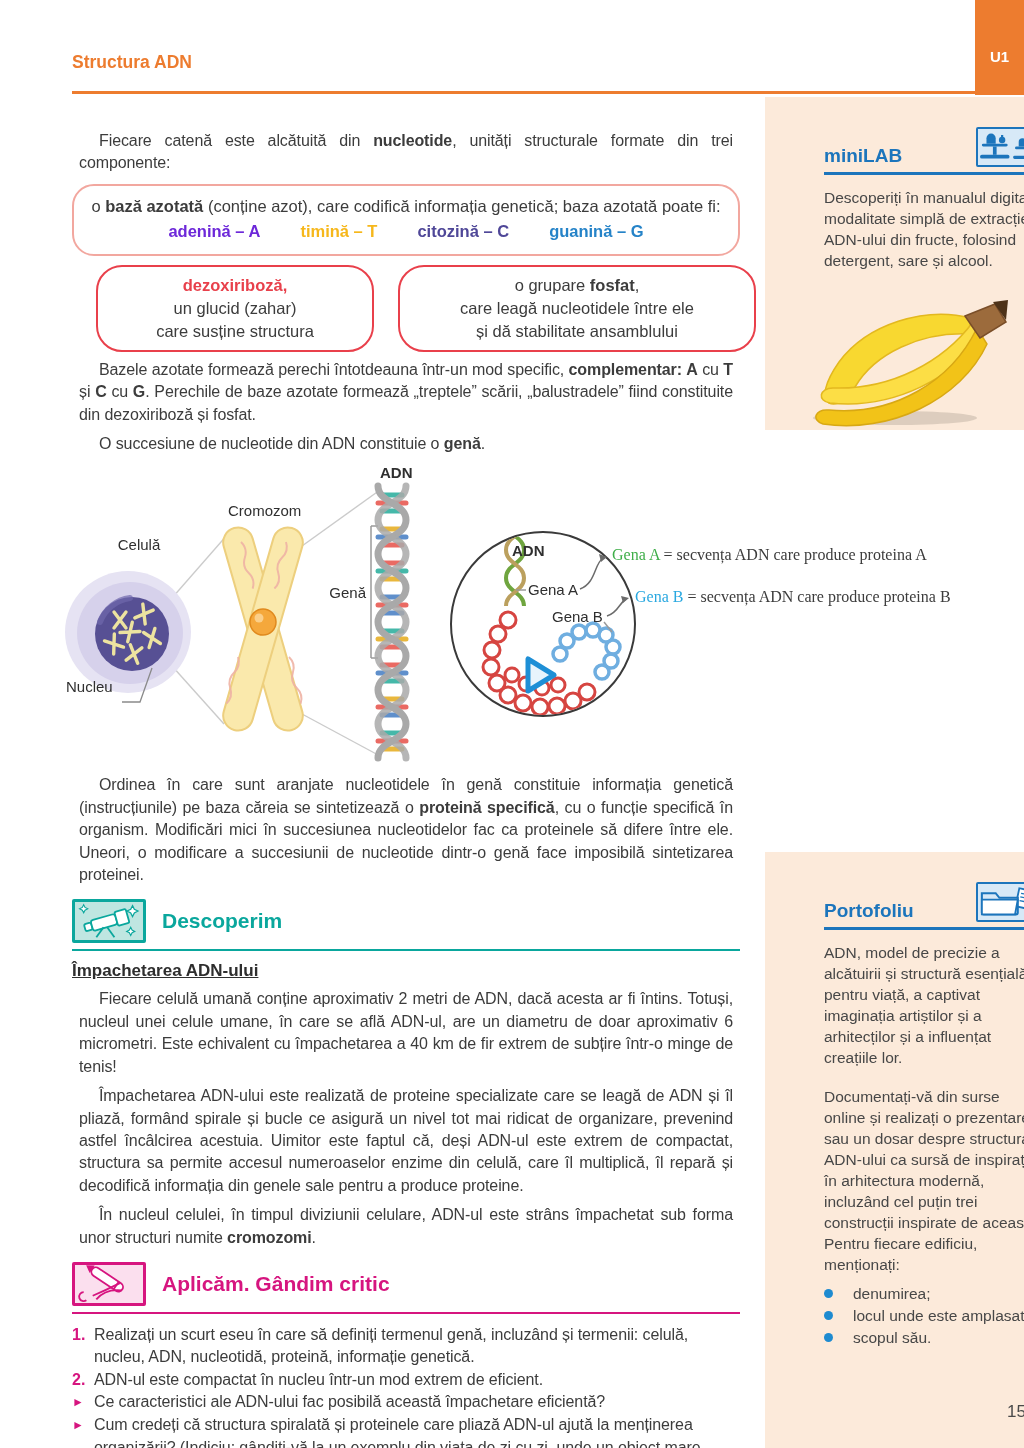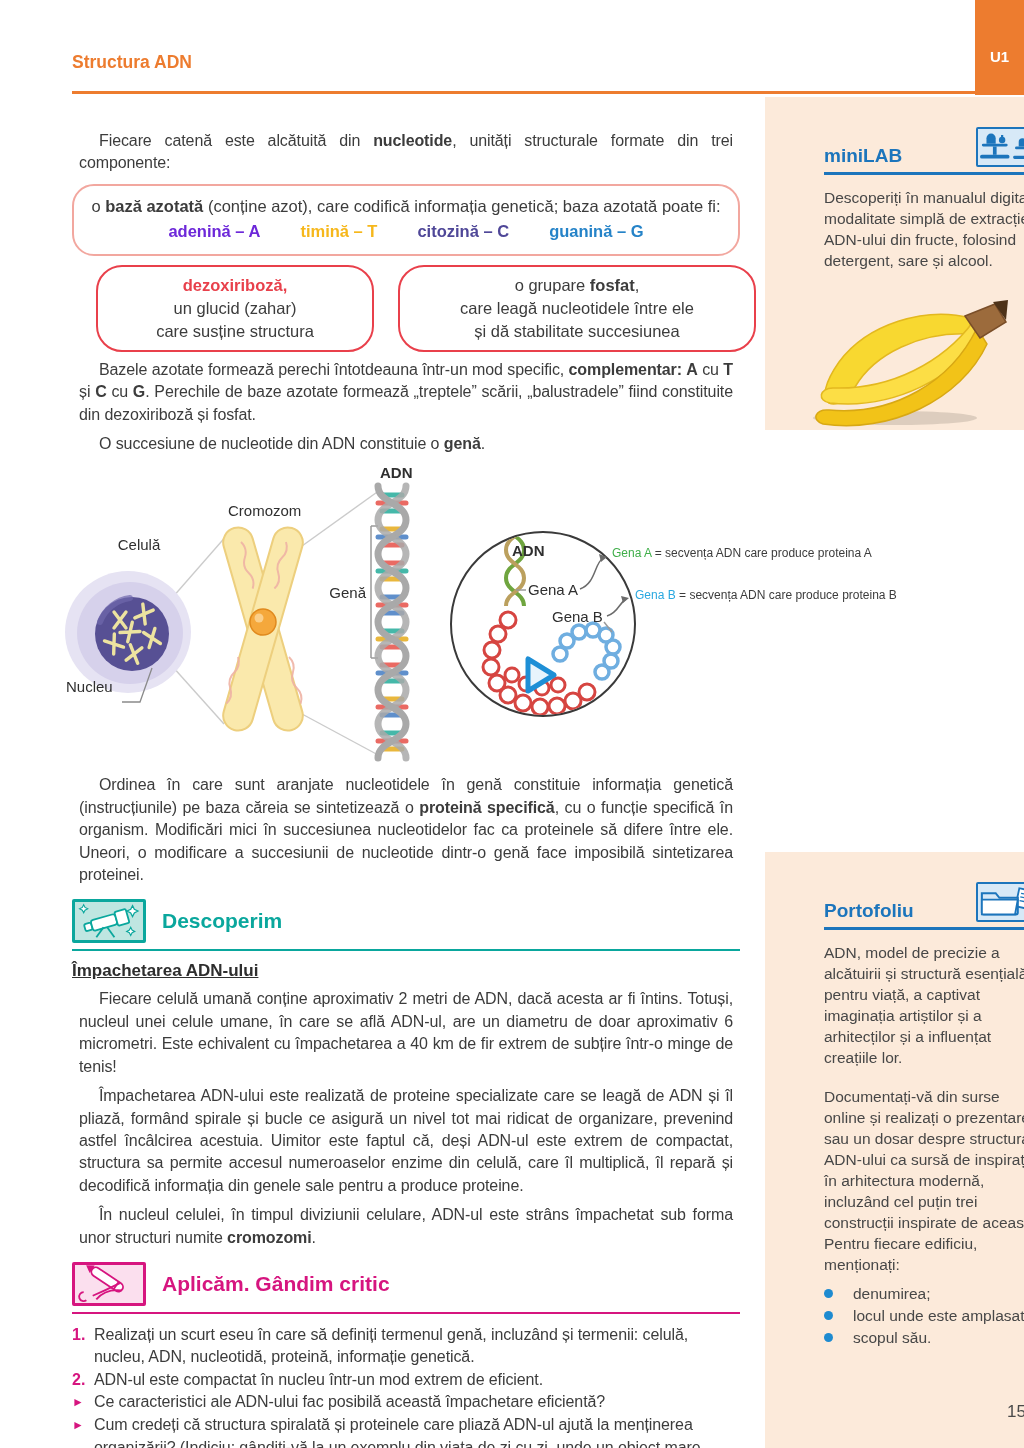--- a/index.html
+++ b/index.html
@@ -43,21 +43,21 @@
   .row-boxes{display:flex;gap:24px;margin:9px 0 0 24px;width:660px;}
   .box-red{border:2.5px solid #E9404B;border-radius:26px;padding:7px 10px;text-align:center;box-sizing:border-box;}
   .box-red .bline{font-size:16.5px;line-height:23px;}
   .box-red.left{width:278px;}
   .box-red.right{flex:1;}
   .m7{margin-top:7px;}
   
   .diagram{position:relative;margin-top:4px;margin-left:-12px;width:890px;height:305px;}
   .dlabel{position:absolute;font-size:15px;color:#2f2f2f;white-space:nowrap;}
   .dlabel.bold{font-weight:700;}
-  .annot{position:absolute;font-size:12px;white-space:nowrap;color:#3c3c3c;}
+  .annot{position:absolute;font-size:16px;white-space:nowrap;color:#3c3c3c;font-family:Liberation Serif, serif;}
   .play-btn{position:absolute;left:462px;top:192px;width:38px;height:42px;cursor:pointer;}
   
   .sec-head{display:flex;align-items:center;gap:16px;padding-bottom:6px;margin-top:13px;}
   .sec-head.teal{border-bottom:2.5px solid #0AA79D;}
   .sec-head.magenta{border-bottom:2.5px solid #D6157F;}
   .sec-icon{width:74px;height:44px;border-radius:2px;box-sizing:border-box;flex:0 0 auto;}
   .sec-icon.teal{background:#BFE6E1;border:3px solid #0AA79D;}
   .sec-icon.magenta{background:#FBDFEE;border:3px solid #D6157F;}
   .sec-head h2{margin:0;font-size:21px;font-weight:700;}
   .sec-head.teal h2{color:#0AA79D;}
@@ -171,21 +171,21 @@
 
     <div class="row-boxes">
       <div class="box-red left">
         <div class="bline"><span class="c-red">dezoxiriboză,</span></div>
         <div class="bline">un glucid (zahar)</div>
         <div class="bline">care susține structura</div>
       </div>
       <div class="box-red right">
         <div class="bline"><span>o grupare </span><span class="b">fosfat</span><span>,</span></div>
         <div class="bline">care leagă nucleotidele între ele</div>
-        <div class="bline">și dă stabilitate succesiunea</div>
+        <div class="bline">și dă stabilitate ansamblului</div>
       </div>
     </div>
 
     <p class="para ind m7"><span>Bazele azotate formează perechi întotdeauna într-un mod specific, </span><span class="b">complementar:</span><span> </span><span class="b">A</span><span> cu </span><span class="b">T</span><span> și </span><span class="b">C</span><span> cu </span><span class="b">G</span><span>. Perechile de baze azotate formează „treptele” scării, „balustradele” fiind constituite din dezoxiriboză și fosfat.</span></p>
     <p class="para ind"><span>O succesiune de nucleotide din ADN constituie o </span><span class="b">genă</span><span>.</span></p>
 
     <div class="diagram">
       <svg width="890" height="305" viewBox="0 0 890 305">
 
         <g stroke="#CBCBCB" stroke-width="1.4">

